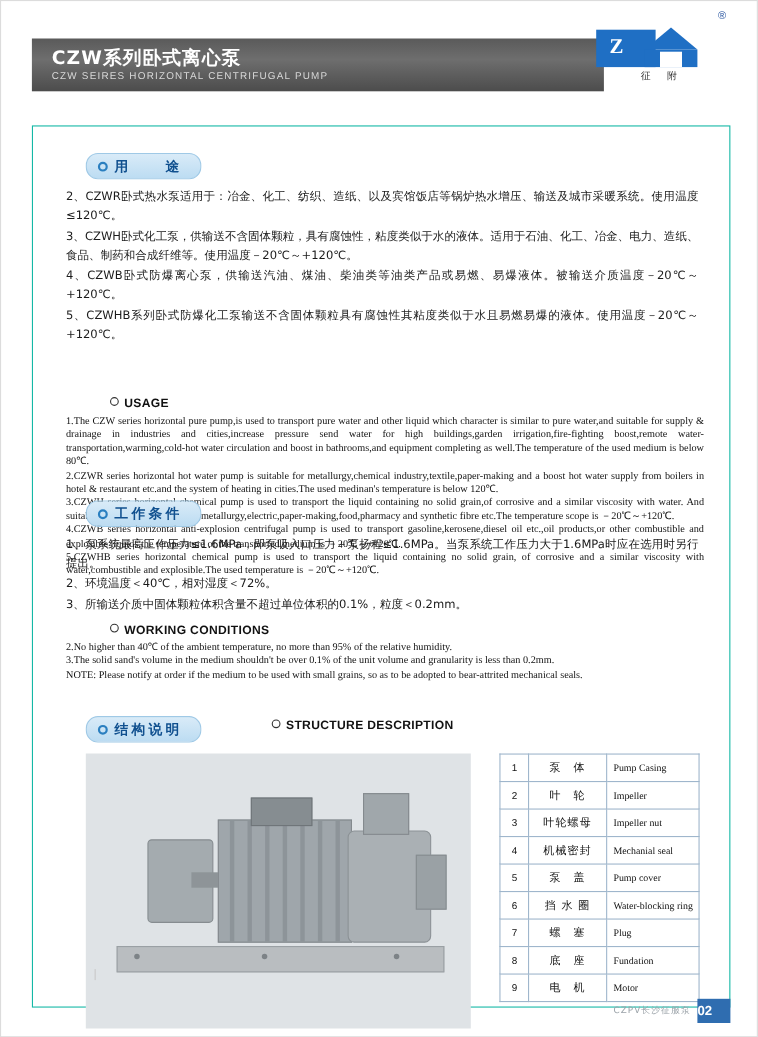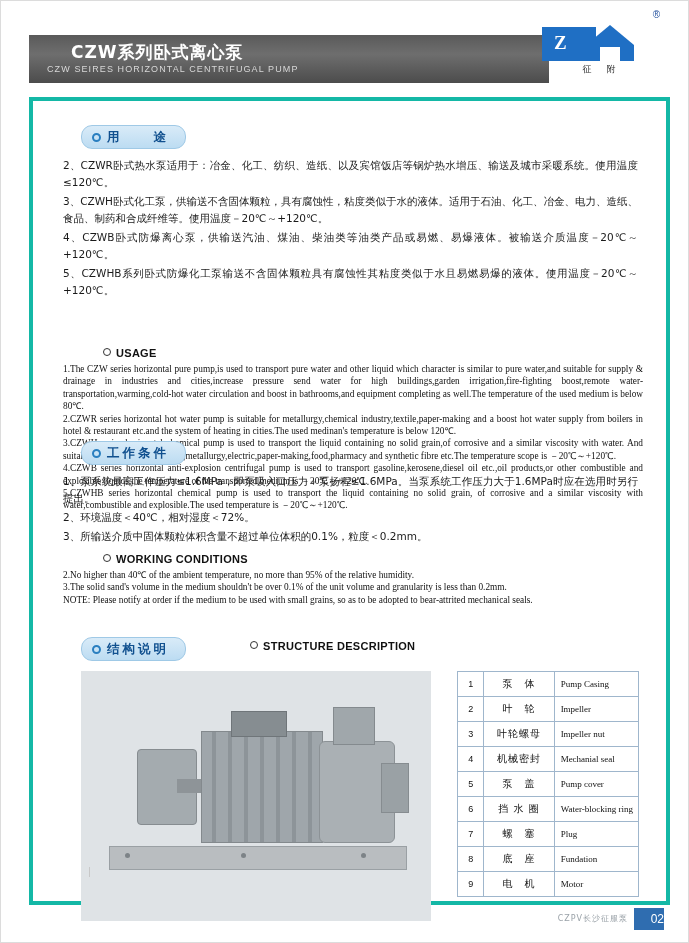--- a/index.html
+++ b/index.html
@@ -23,21 +23,20 @@
     position:absolute;left:28px;top:34px;width:633px;height:48px;
   }
   .header-bar{
     position:absolute;left:0;top:0;width:520px;height:48px;
     background:linear-gradient(to bottom,#5a5a5a 0%,#6e6e6e 40%,#4c4c4c 100%);
   }
   .header-cn{
     position:absolute;left:18px;top:6px;
     font-size:17px;font-weight:bold;color:#ffffff;letter-spacing:1px;
     font-family:"DejaVu Sans",sans-serif;
-    margin-left:24px;
   }
   .header-en{
     position:absolute;left:18px;top:29px;
     font-size:9px;color:#d8d8d8;letter-spacing:1.1px;
     font-family:"Liberation Sans",sans-serif;
   }
   .logo-box{
     position:absolute;right:0;top:-12px;width:120px;height:60px;
   }
   .logo-reg{
@@ -65,22 +64,22 @@
     position:absolute;left:58px;top:24px;width:20px;height:14px;background:#fff;
   }
   .logo-text{
     position:absolute;left:0;top:40px;width:120px;
     font-size:9px;color:#333;text-align:center;letter-spacing:6px;
     font-family:"DejaVu Sans",sans-serif;
   }
 
   
   .frame{
-    position:absolute;left:28px;top:96px;width:633px;height:800px;
-    border:4px solid #14b8a6;
+    position:absolute;left:28px;top:113px;width:633px;height:800px;
+    border:1px solid #14b8a6;
     background:#fff;
   }
 
   
   .pill{
     position:absolute;
     height:22px;
     background:linear-gradient(to bottom,#d9ebf8 0%,#bcdcf2 100%);
     border-radius:11px;
     border:1px solid #9fc9e6;
@@ -173,21 +172,21 @@
 
   
   .footer-txt{
     position:absolute;right:60px;bottom:18px;
     font-size:8px;color:#9aa2a8;letter-spacing:1px;
     font-family:"DejaVu Sans",sans-serif;
   }
   .footer-page{
     position:absolute;right:24px;bottom:12px;
     width:30px;height:22px;background:#2f6db0;color:#fff;
-    font-size:12px;font-weight:normal;text-align:right;line-height:22px;
+    font-size:12px;font-weight:bold;text-align:left;line-height:22px;
     font-family:"Liberation Sans",sans-serif;
   }
   .corner-tick{
     position:absolute;left:56px;bottom:24px;width:1px;height:10px;background:#c8c8c8;
   }
 </style>
 </head>
 <body>
 
 <div class="page">

